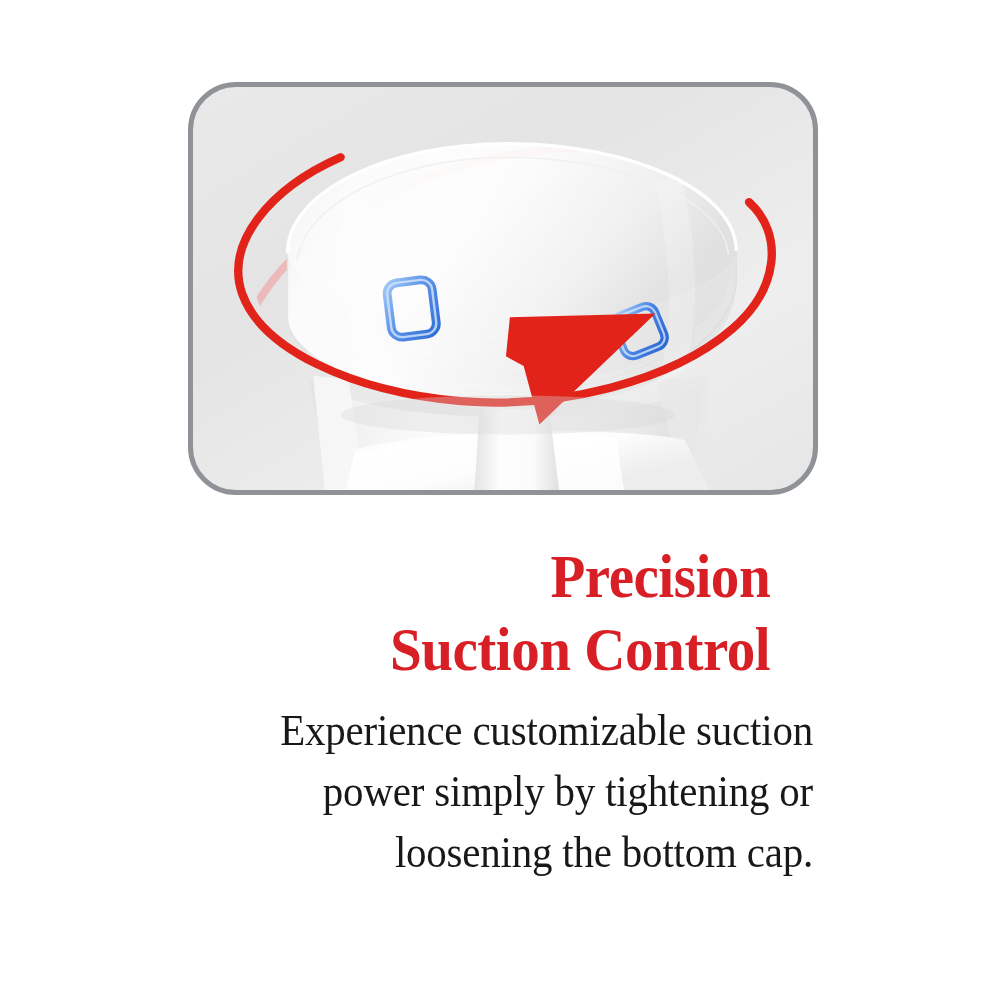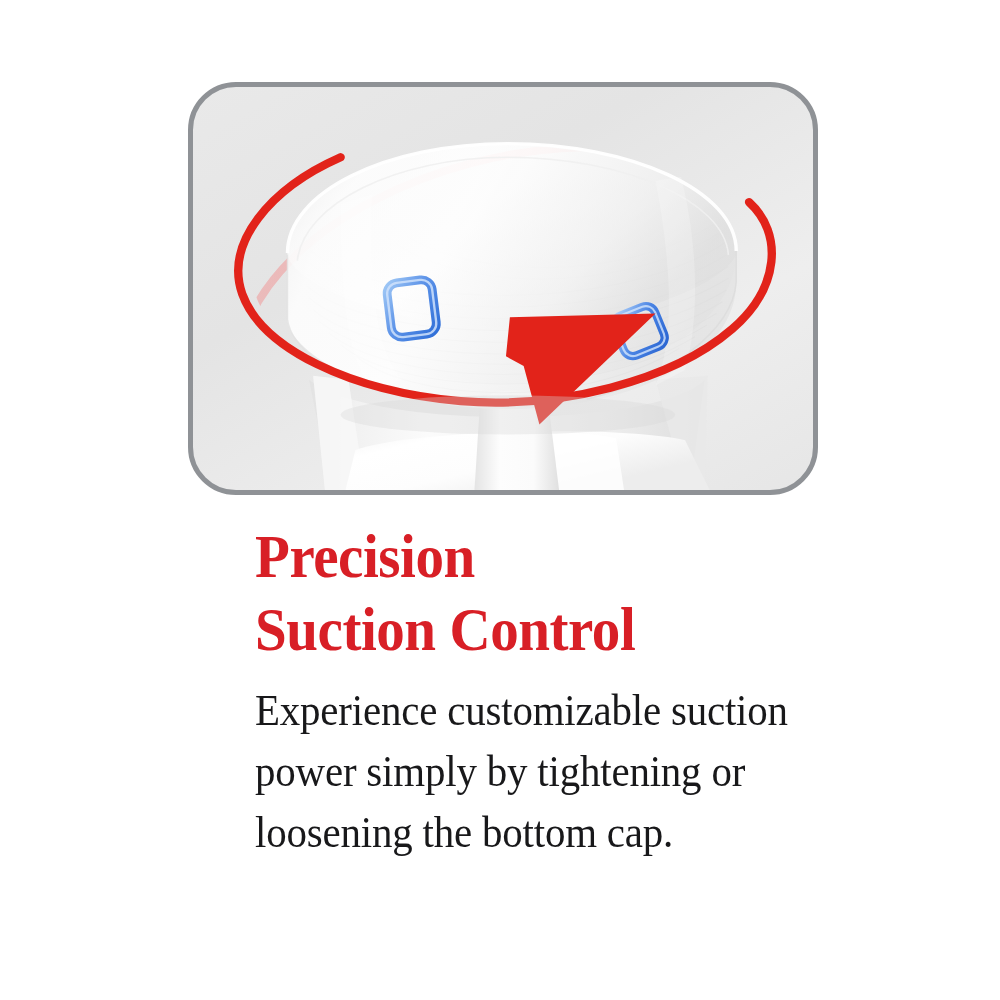--- a/index.html
+++ b/index.html
@@ -43,22 +43,23 @@
     top: 0;
     width: 100%;
     height: 100%;
     display: block;
   }
 
   
   .caption {
     position: absolute;
     left: 255px;
-    top: 520px;
+    top: 540px;
     width: 560px;
+    text-align: right;
   }
 
   .headline {
     margin: 0;
     color: #d81f26;
     font-family: "Liberation Serif", "DejaVu Serif", serif;
     font-weight: 700;
     font-size: 62px;
     line-height: 73px;
     letter-spacing: -0.5px;

